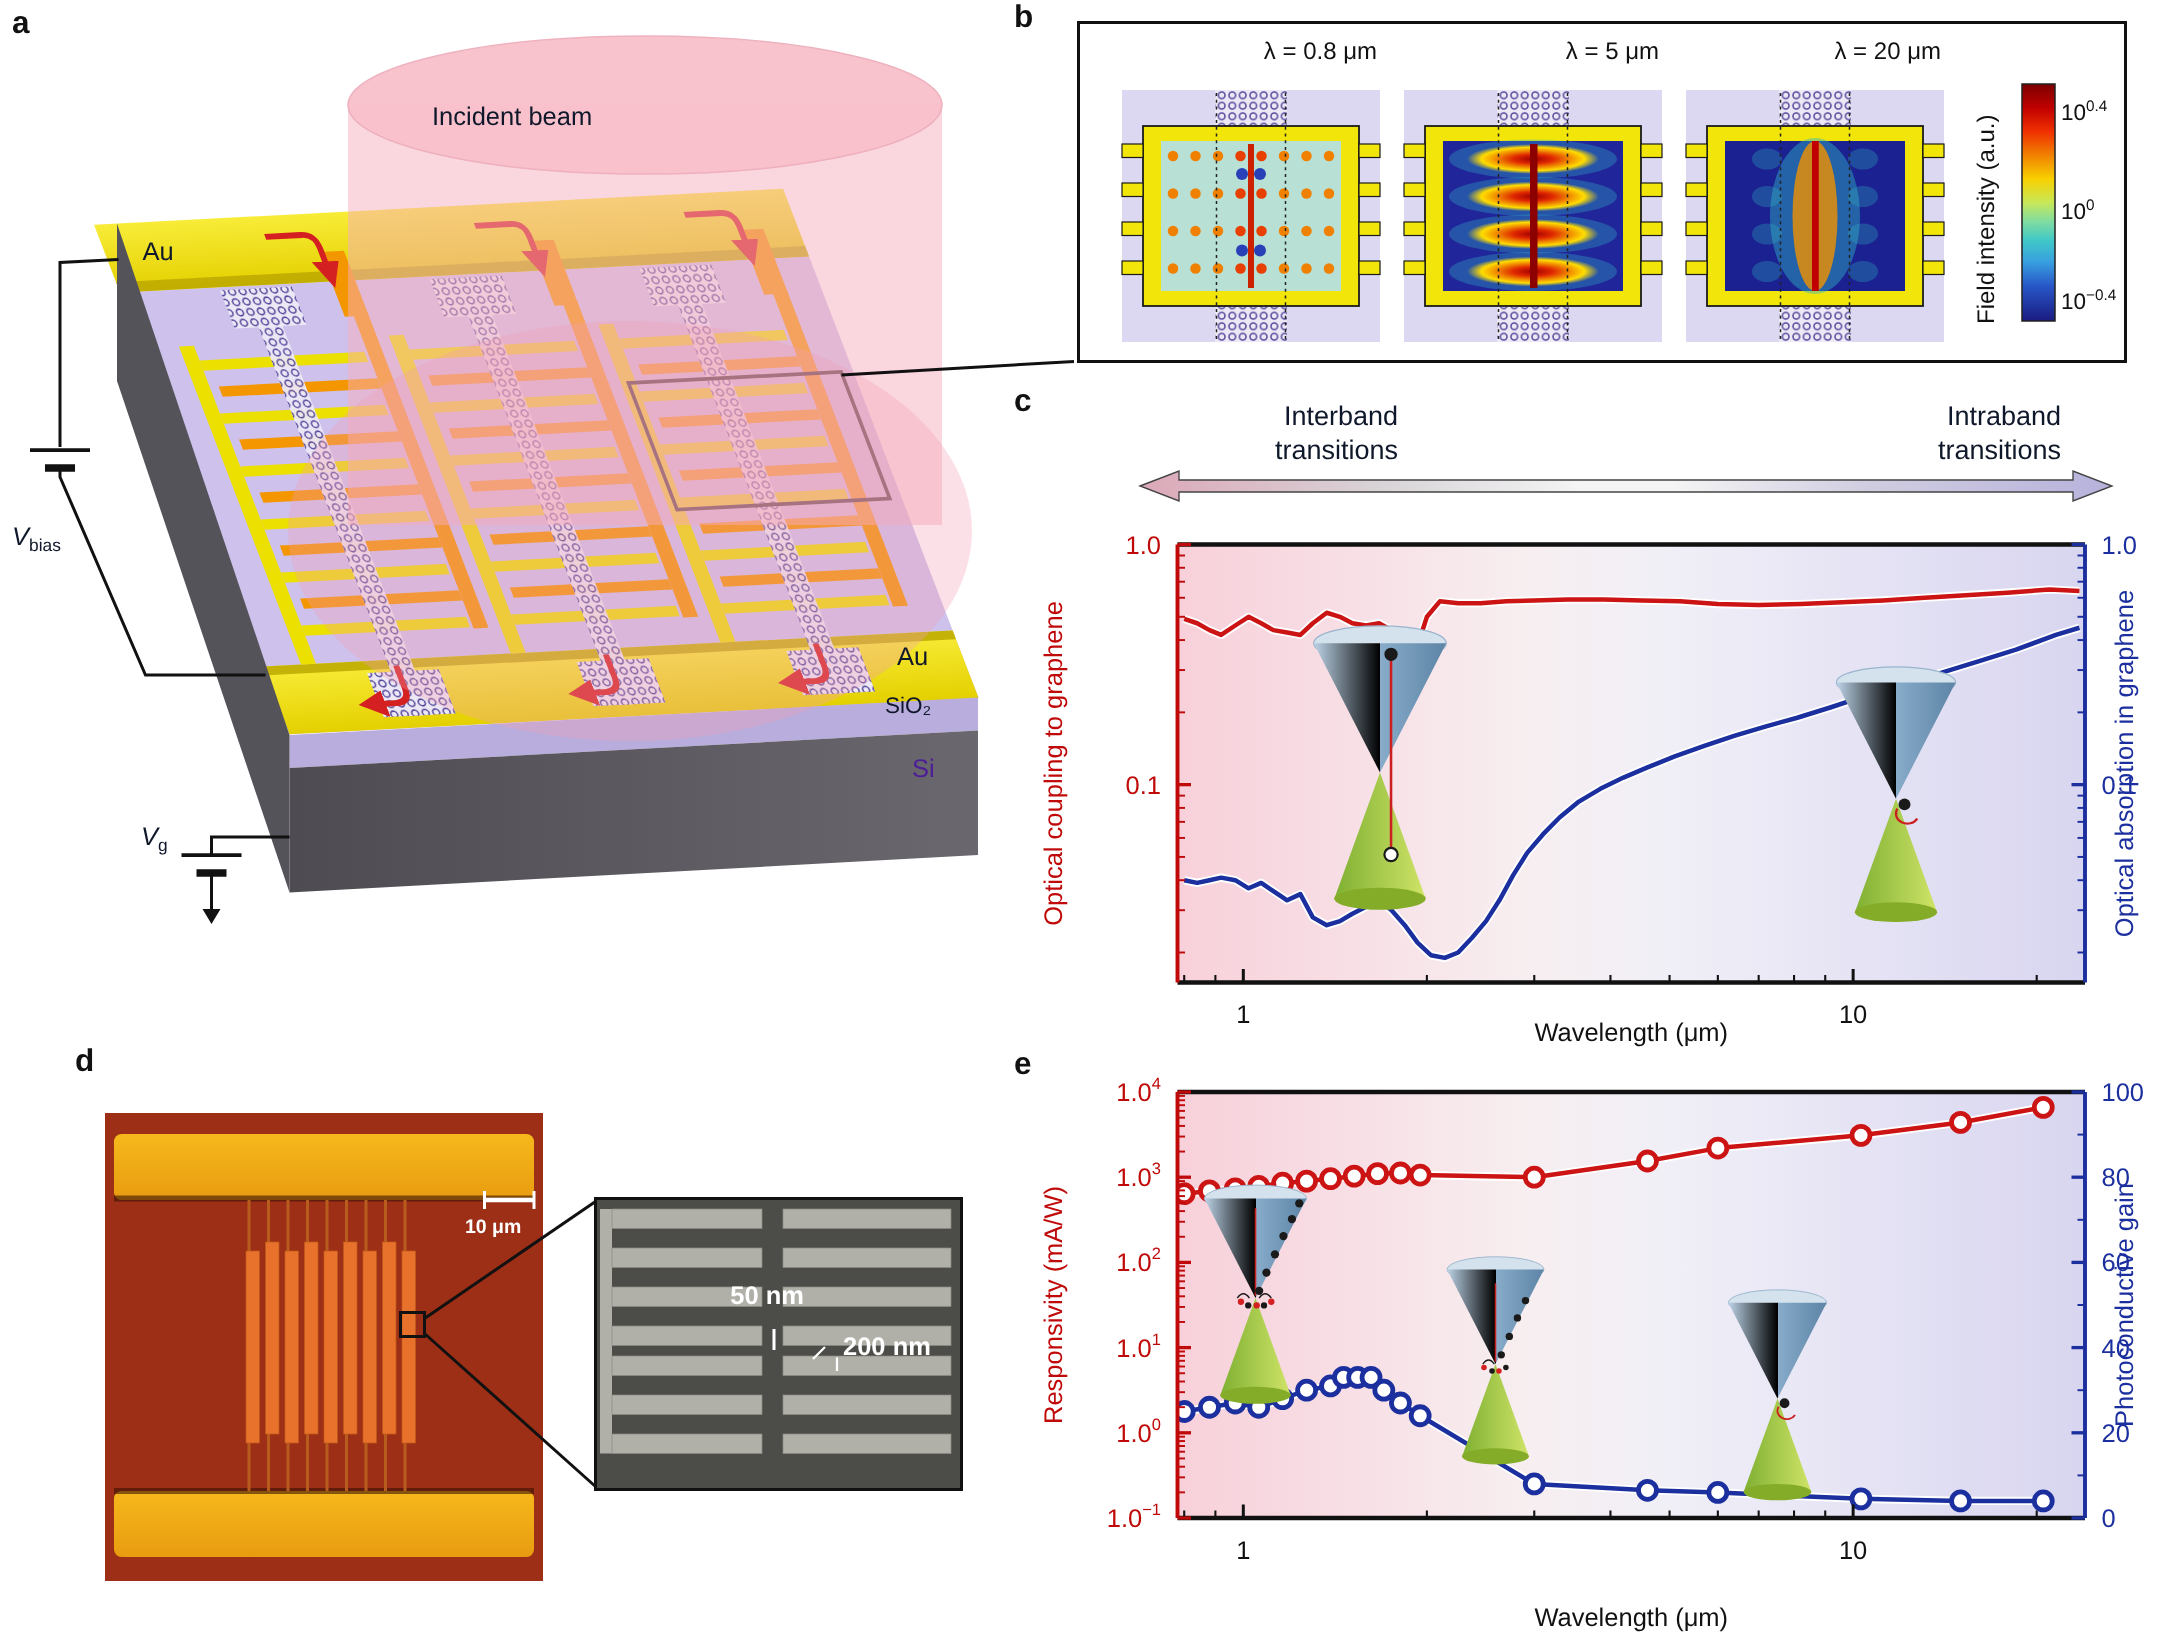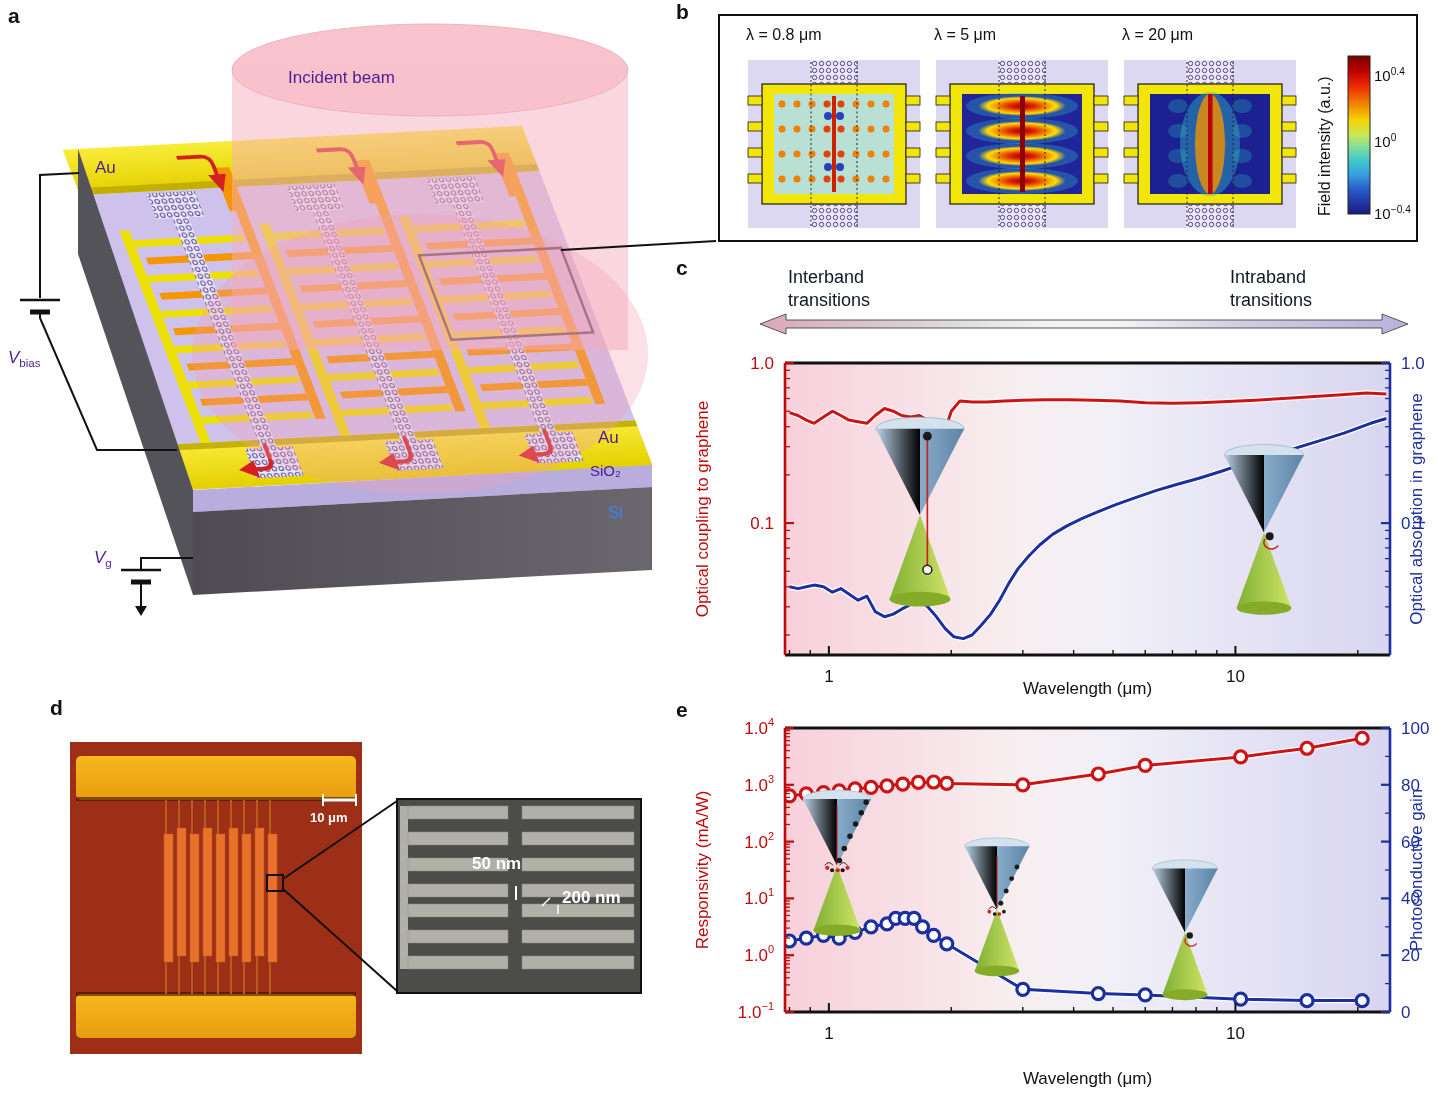--- a/index.html
+++ b/index.html
@@ -1,27 +1,27 @@
 <!DOCTYPE html>
 <html><head>
 <meta charset="utf-8">
 <style>
   html,body{margin:0;padding:0;background:#fff;}
   #canvas{position:relative;width:1440px;height:1098px;background:#ffffff;
           font-family:"Liberation Sans",sans-serif;overflow:hidden;}
   .abs{position:absolute;}
   .panel-label{font-weight:bold;font-size:21px;color:#111;}
-  .lbl{font-size:17px;color:#4c1d95;}
+  .lbl{font-size:17px;color:#0f172a;}
   .small{font-size:15px;}
   sub{font-size:68%;}
   sup{font-size:68%;}
   .v-label .rbase{font-style:italic;}
   .rot{writing-mode:vertical-rl;transform:rotate(180deg);}
-  .center{text-align:left;}
-  .white{color:#3b82f6;}
+  .center{text-align:right;}
+  .white{color:#4c1d95;}
   svg{display:block;}
   svg text{font-family:"Liberation Sans",sans-serif;}
   .annot{font-size:18px;color:#0f172a;line-height:1.25;}
   .maptitle{font-size:16px;color:#111;}
   .cbtick{font-size:15px;color:#111;}
   .semlbl{font-size:17px;color:#fff;font-weight:bold;}
 </style>
 </head>
 <body>
 
@@ -367,21 +367,21 @@
       </g>
 
       <rect x="628" y="40" width="22" height="158" fill="url(#jetGrad)" stroke="#222" stroke-width="1"></rect>
     </svg>
   </div>
   <div class="abs maptitle center" style="left:746px;top:26px;width:172px">λ = 0.8 μm</div>
   <div class="abs maptitle center" style="left:934px;top:26px;width:172px">λ = 5 μm</div>
   <div class="abs maptitle center" style="left:1122px;top:26px;width:172px">λ = 20 μm</div>
   <div class="abs cbtick" style="left:1374px;top:66px"><span class="rbase">10</span><sup>0.4</sup></div>
   <div class="abs cbtick" style="left:1374px;top:132px"><span class="rbase">10</span><sup>0</sup></div>
-  <div class="abs cbtick" style="left:1374px;top:204px"><span class="rbase">10</span><sup>−0.4</sup></div>
+  <div class="abs cbtick" style="left:1374px;top:192px"><span class="rbase">10</span><sup>−0.4</sup></div>
   <div class="abs rot" style="left:1316px;top:50px;height:166px;font-size:16px;color:#111">Field intensity (a.u.)</div>
 
   <div class="abs annot center" style="left:788px;top:266px;width:144px">
     <div>Interband</div>
     <div>transitions</div>
   </div>
   <div class="abs annot center" style="left:1230px;top:266px;width:144px">
     <div>Intraband</div>
     <div>transitions</div>
   </div>

